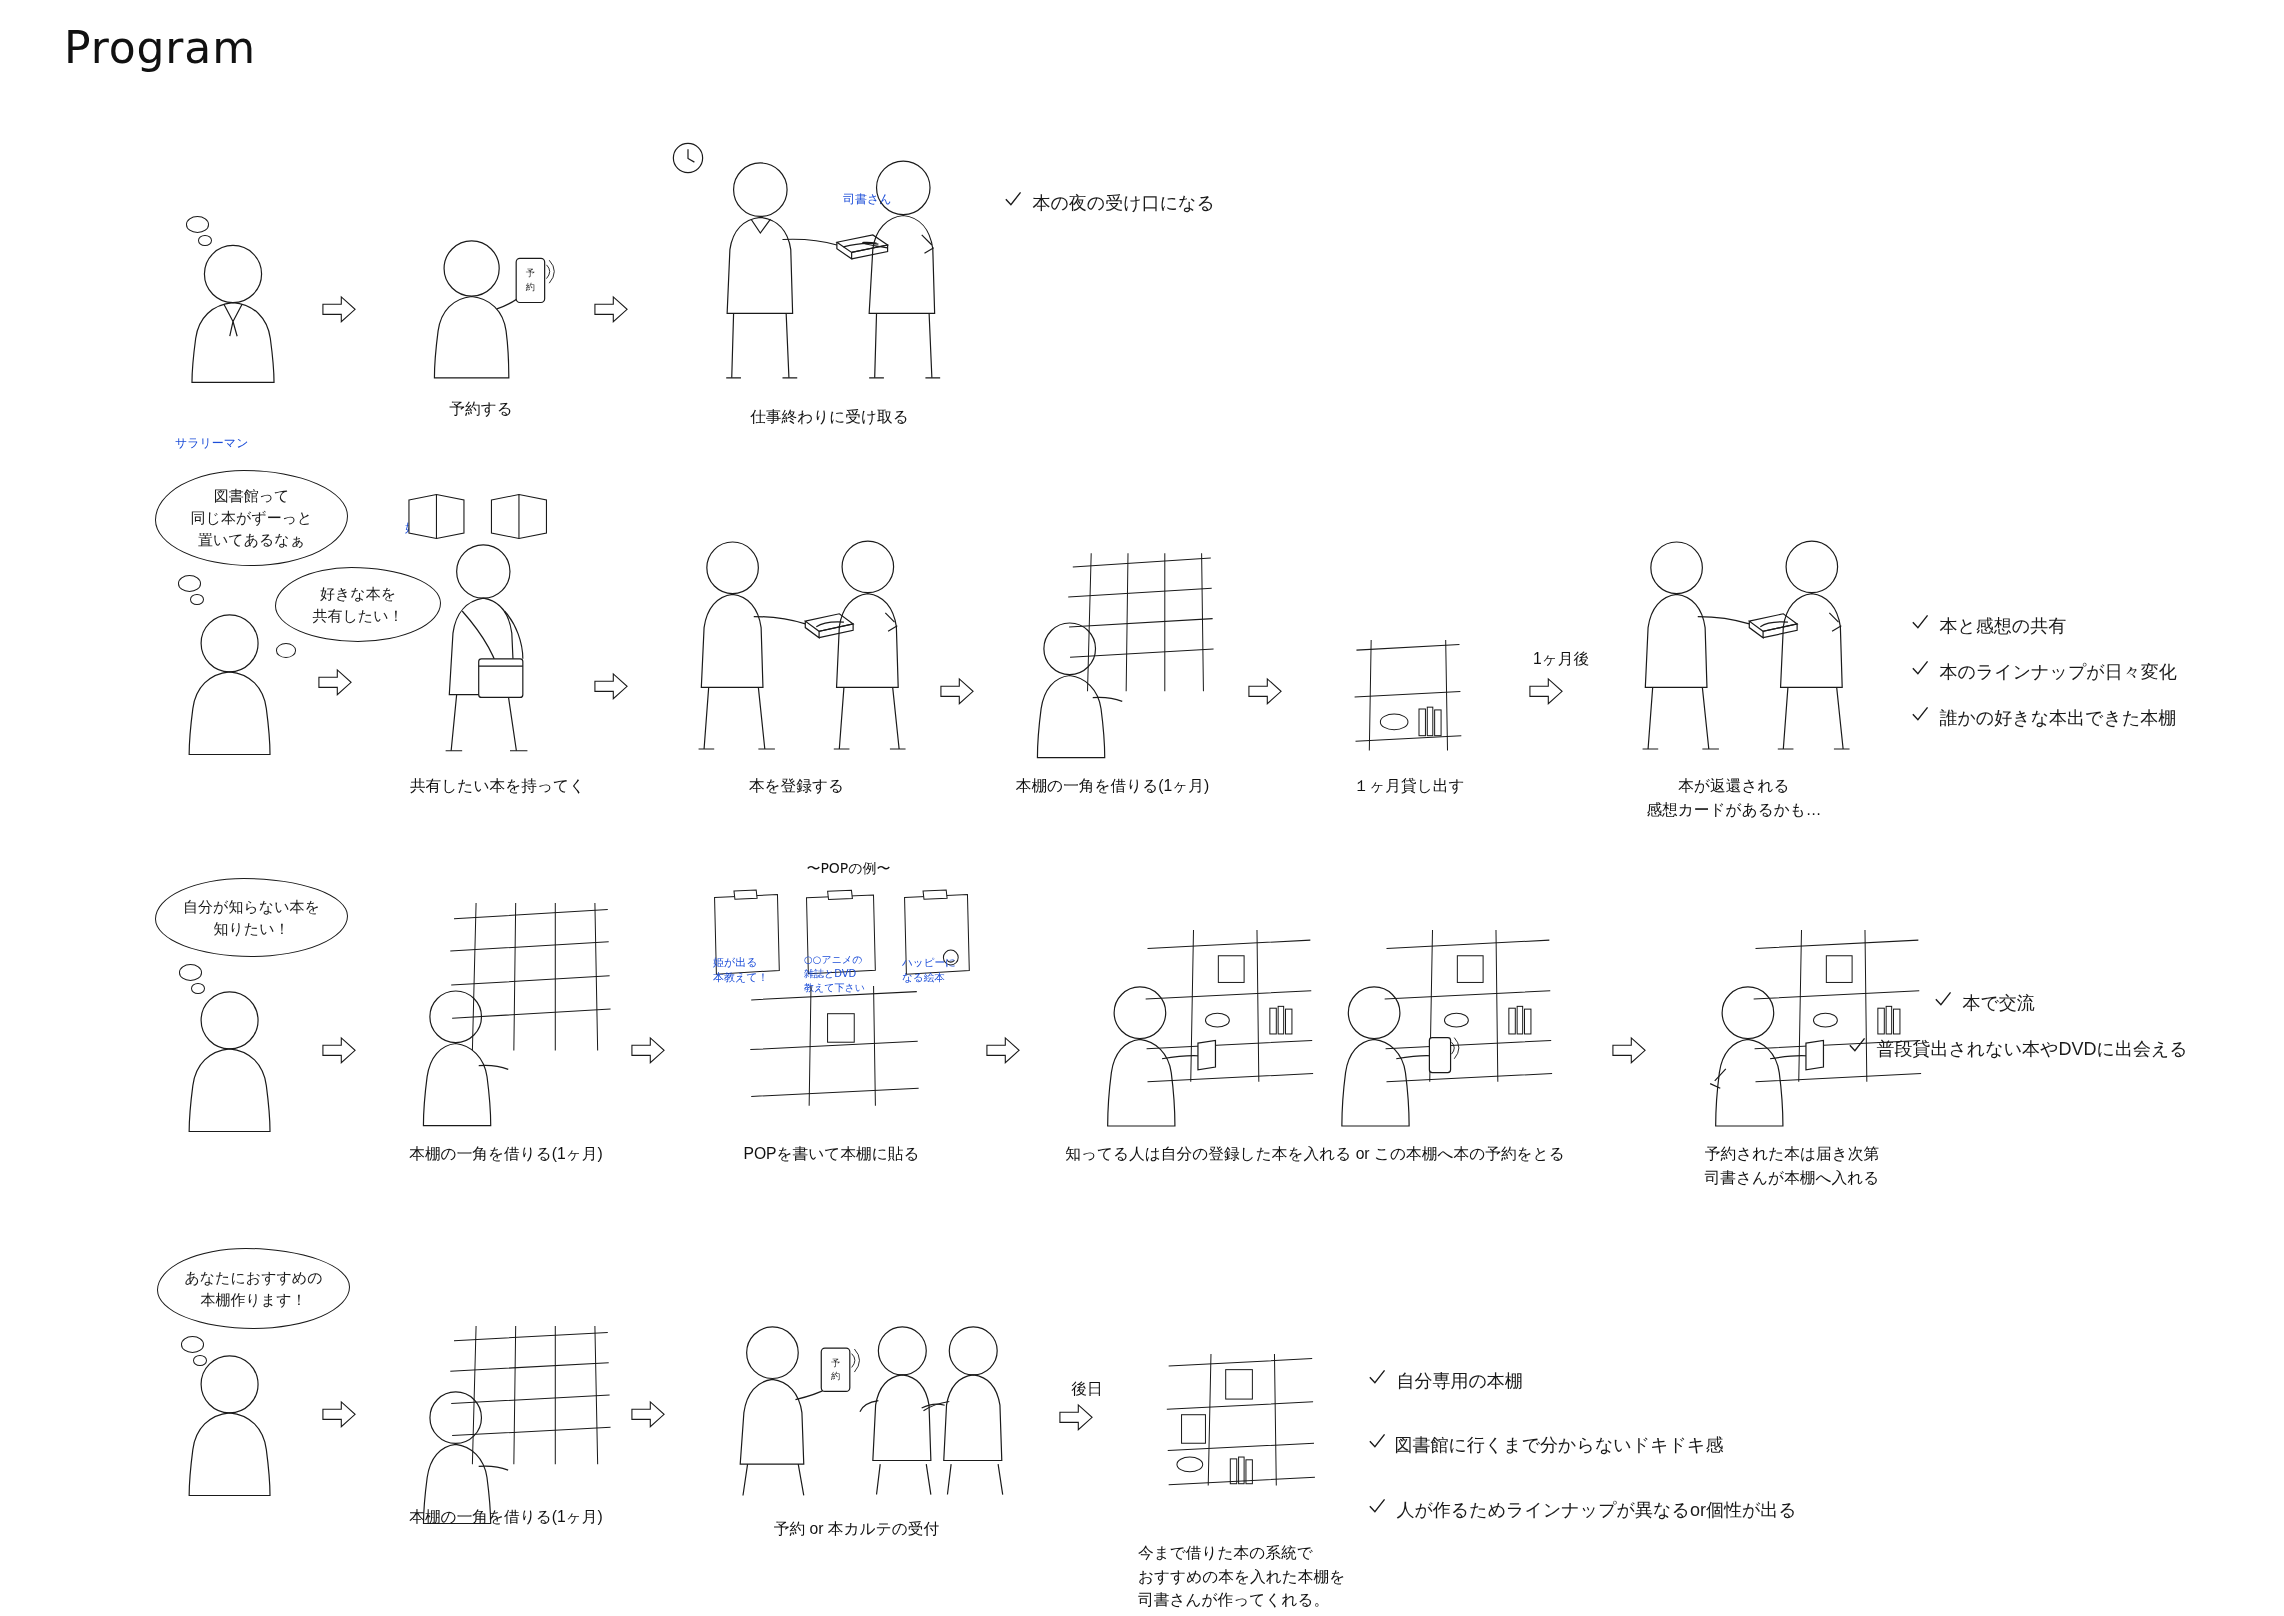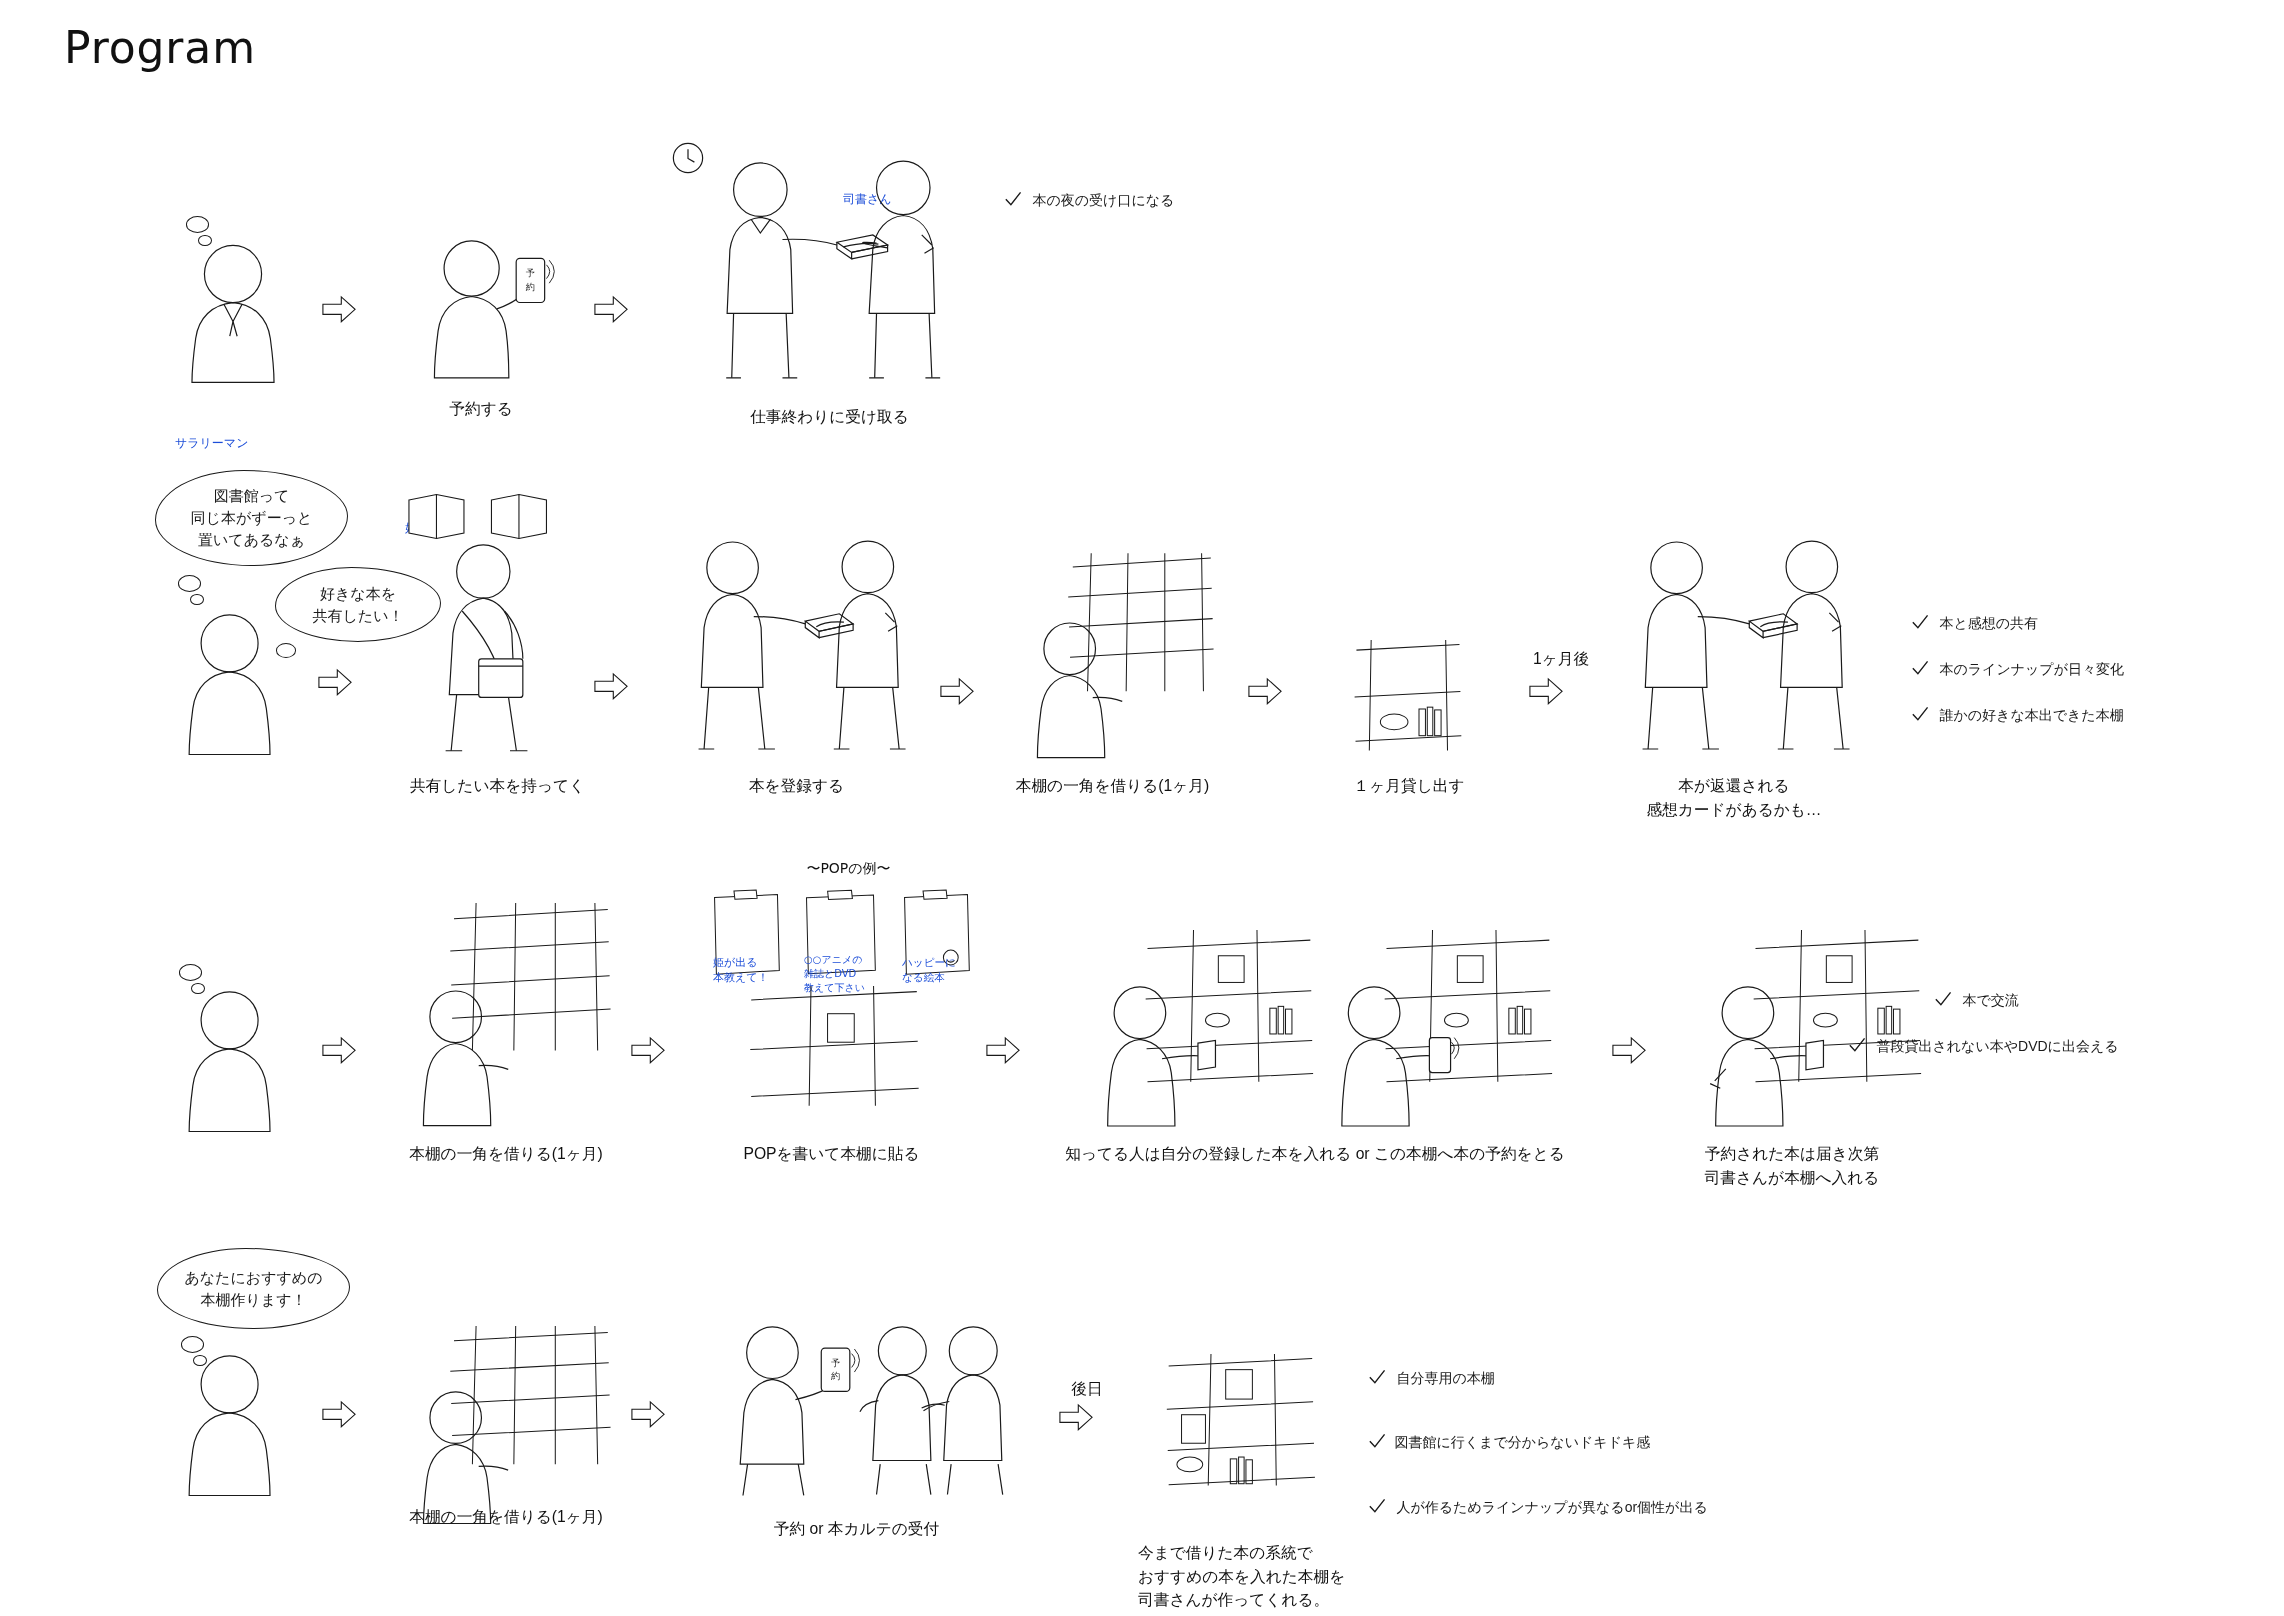--- a/index.html
+++ b/index.html
@@ -19,21 +19,21 @@
   .bubble{position:absolute;border:1.2px solid #1a1a1a;border-radius:46% 54% 50% 50%/52% 48% 52% 48%;background:#fff;
           display:flex;align-items:center;justify-content:center;text-align:center;font-size:15px;line-height:1.45;
           padding:6.4px 10px;white-space:pre-line;box-sizing:border-box;}
   .bub-dot{position:absolute;border:1.2px solid #1a1a1a;border-radius:50%;background:#fff;}
 
   
   .arrow{position:absolute;width:34px;height:28.6px;}
   .arrow svg{width:100%;height:100%;display:block;}
 
   
-  .chk{position:absolute;display:flex;align-items:flex-start;gap:10px;font-size:14px;line-height:1.45;white-space:pre-line;}
+  .chk{position:absolute;display:flex;align-items:flex-start;gap:10px;font-size:18px;line-height:1.45;white-space:pre-line;}
   .chk .mk{flex:0 0 auto;width:18.4px;height:18.4px;}
   .chk .mk svg{display:block;width:18.4px;height:18.4px;}
 
   
   .fig{position:absolute;}
   .fig svg{display:block;overflow:visible;}
 
   
   .shelf{position:absolute;}
   .shelf svg{display:block;}
@@ -281,20 +281,22 @@
         </svg></span>
     <span>本のラインナップが日々変化</span>
   </div>
   <div class="chk" style="left:1911px;top:705px;width:364px;">
     <span class="mk"><svg viewBox="0 0 40 40" fill="none" stroke="#1a1a1a" stroke-width="3">
           <path d="M4 20 L15 32 L36 5"></path>
         </svg></span>
     <span>誰かの好きな本出できた本棚</span>
   </div>
 
+  <div class="bubble" style="left:155px;top:878px;width:193px;height:79px;">自分が知らない本を
+知りたい！</div>
   <div class="bub-dot" style="left:179px;top:964px;width:21px;height:14.7px;"></div>
   <div class="bub-dot" style="left:191px;top:983px;width:12px;height:9.2px;"></div>
 
   <div class="fig" style="left:175px;top:990px;">
     <svg width="111" height="147" viewBox="0 0 240 320" fill="none" stroke="#1a1a1a" stroke-width="2.6">
       <ellipse cx="118" cy="66" rx="62" ry="62"></ellipse>
       <path d="M118 128 C 74 132 44 162 38 208 C 32 254 30 286 30 308 L206 308 C206 286 204 254 198 208 C192 162 162 132 118 128 Z"></path>
     </svg>
   </div>
 

